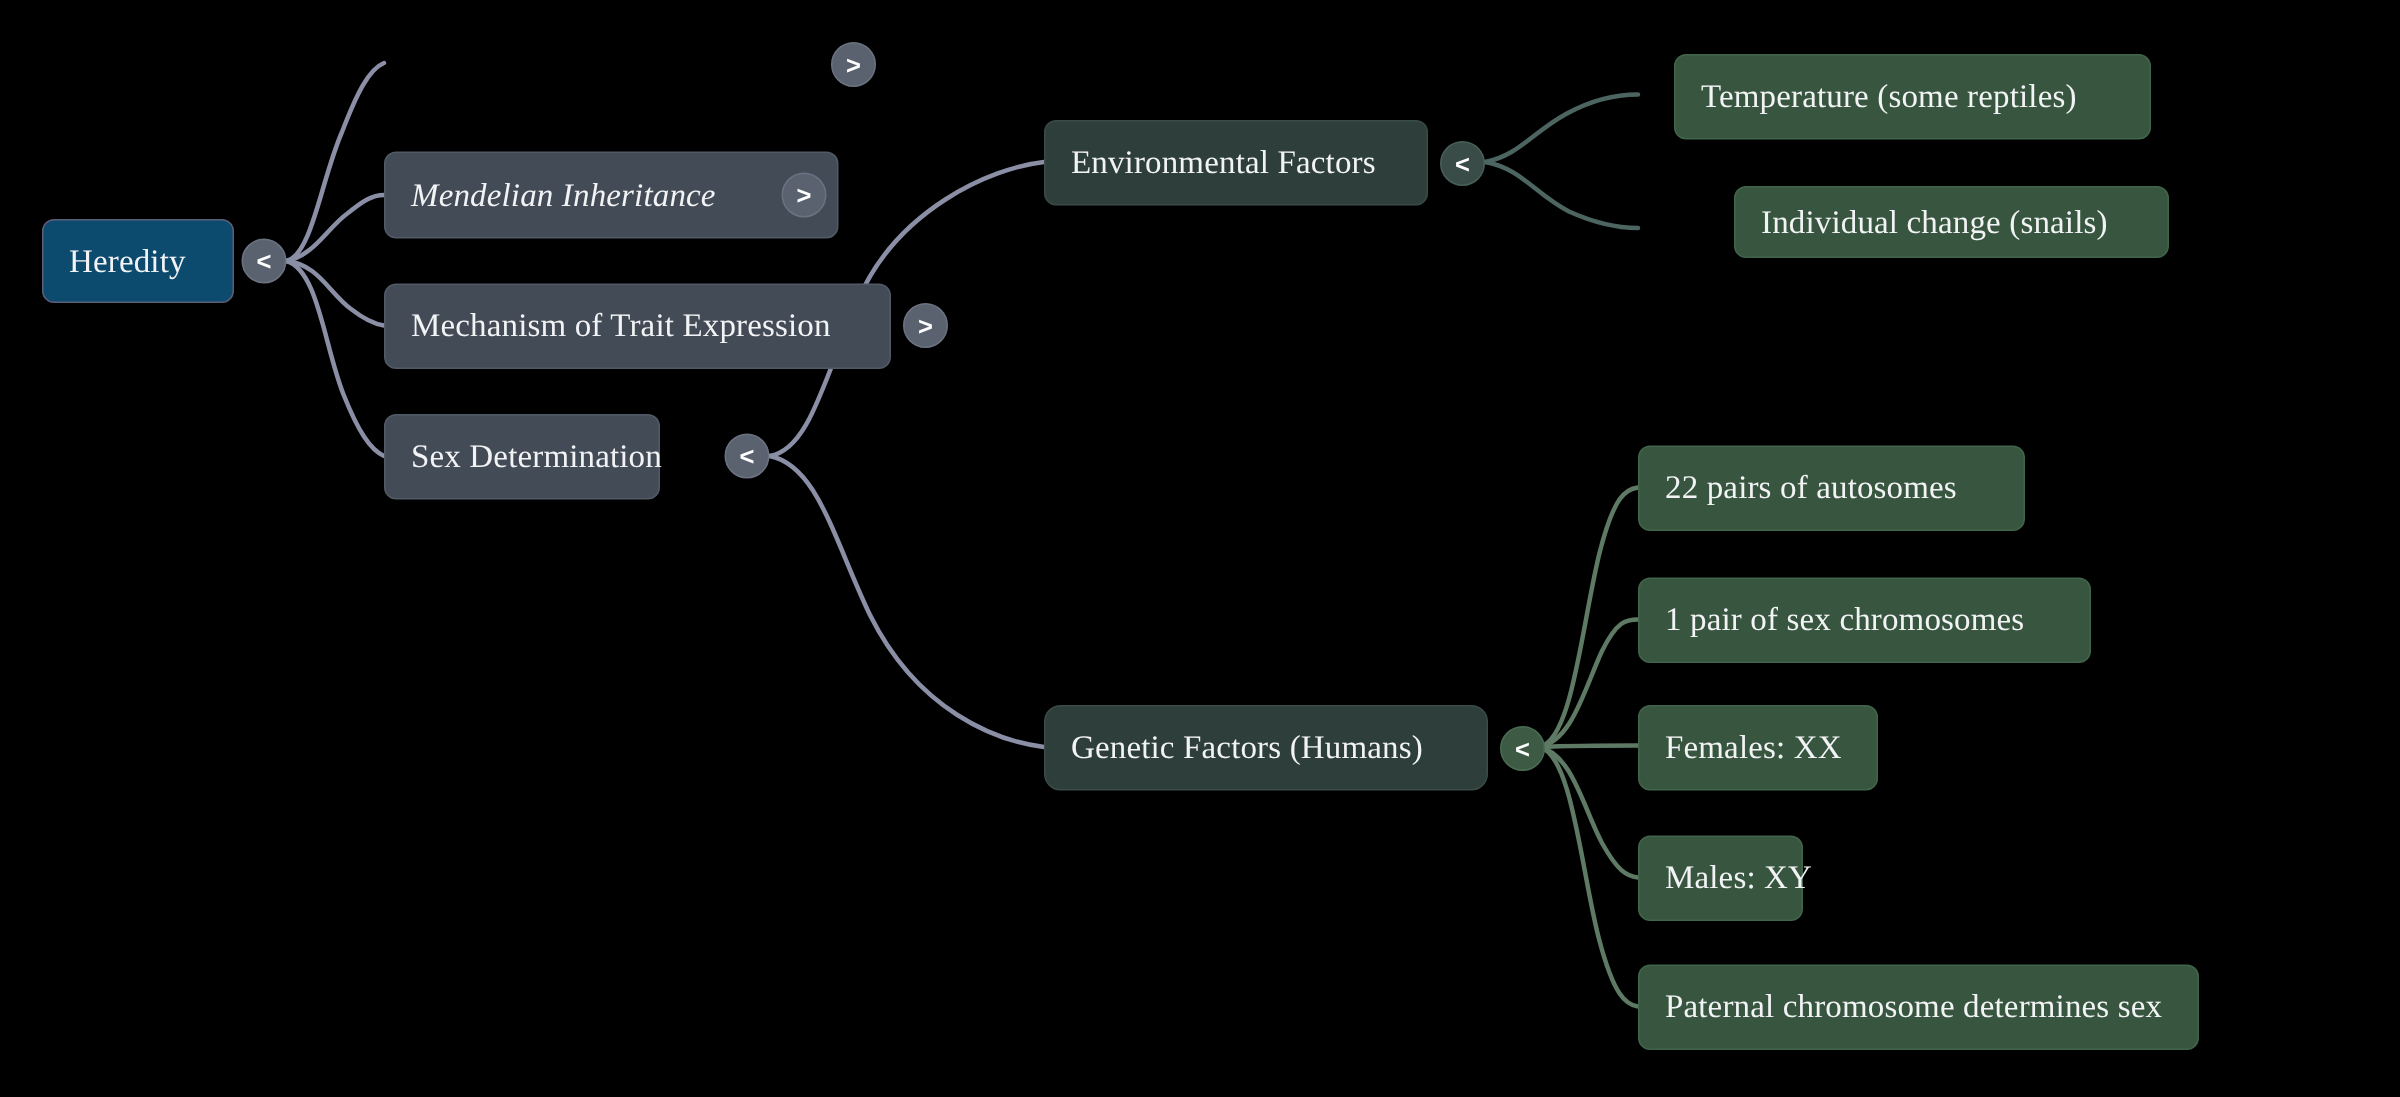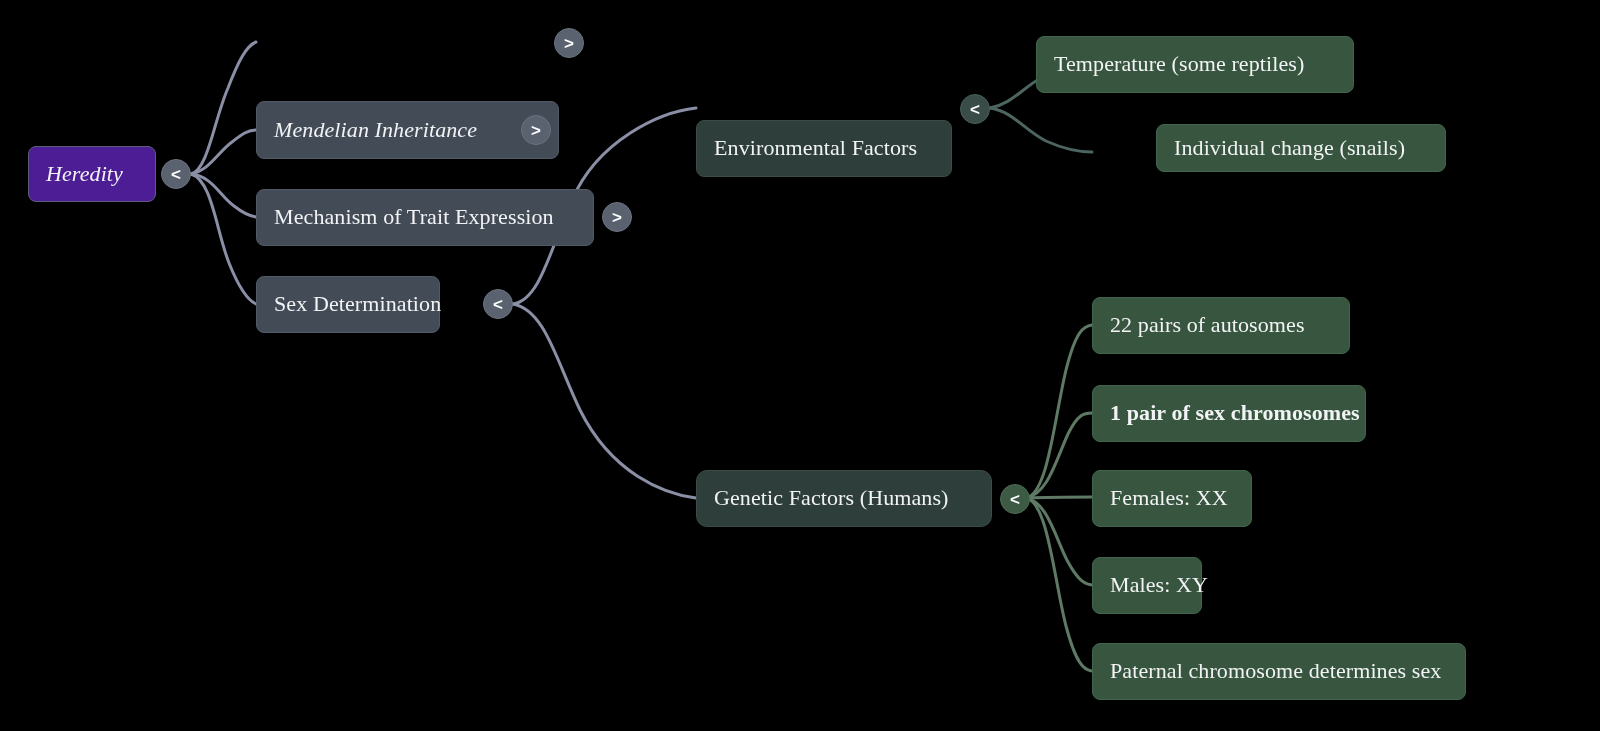--- a/index.html
+++ b/index.html
@@ -35,23 +35,22 @@
     align-items: center;
     border-radius: 8px;
     color: #f2f3f5;
     font-size: 22px;
     line-height: 1.1;
     padding: 0 17px;
     white-space: nowrap;
     letter-spacing: 0.1px;
   }
   .node-root {
-    background: #4c1d95;
+    background: #0c4a6e;
     border: 1px solid #5c5e78;
-    font-style: italic;
   }
   .node-branch-slate {
     background: #434b57;
     border: 1px solid #515a67;
   }
   .node-branch-teal {
     background: #2e3e3a;
     border: 1px solid #3a4c47;
   }
   .node-leaf-green {
@@ -142,45 +141,45 @@
     <span>&gt;</span>
   </div>
 
   <div class="node node-branch-slate" style="left:256px; top:276px; width:184px; height:57px;">
     <span>Sex Determination</span>
   </div>
   <div class="toggle-badge badge-slate" style="left:483px; top:289px;">
     <span>&lt;</span>
   </div>
 
-  <div class="node node-branch-teal" style="left:696px; top:80px; width:256px; height:57px;margin-top:40px;">
+  <div class="node node-branch-teal" style="left:696px; top:80px; width:256px; height:57px;">
     <span>Environmental Factors</span>
   </div>
   <div class="toggle-badge badge-teal" style="left:960px; top:94px;">
     <span>&lt;</span>
   </div>
 
-  <div class="node node-leaf-green" style="left:1036px; top:36px; width:318px; height:57px;">
+  <div class="node node-leaf-green" style="left:1116px; top:36px; width:318px; height:57px;">
     <span>Temperature (some reptiles)</span>
   </div>
   <div class="node node-leaf-green" style="left:1156px; top:124px; width:290px; height:48px;">
     <span>Individual change (snails)</span>
   </div>
 
   <div class="node node-branch-teal" style="left:696px; top:470px; width:296px; height:57px;border-radius:11px;">
     <span>Genetic Factors (Humans)</span>
   </div>
   <div class="toggle-badge badge-green" style="left:1000px; top:484px;">
     <span>&lt;</span>
   </div>
 
   <div class="node node-leaf-green" style="left:1092px; top:297px; width:258px; height:57px;">
     <span>22 pairs of autosomes</span>
   </div>
-  <div class="node node-leaf-green" style="left:1092px; top:385px; width:274px; height:57px;font-weight:bold;">
+  <div class="node node-leaf-green" style="left:1092px; top:385px; width:302px; height:57px;">
     <span>1 pair of sex chromosomes</span>
   </div>
   <div class="node node-leaf-green" style="left:1092px; top:470px; width:160px; height:57px;">
     <span>Females: XX</span>
   </div>
   <div class="node node-leaf-green" style="left:1092px; top:557px; width:110px; height:57px;">
     <span>Males: XY</span>
   </div>
   <div class="node node-leaf-green" style="left:1092px; top:643px; width:374px; height:57px;">
     <span>Paternal chromosome determines sex</span>

